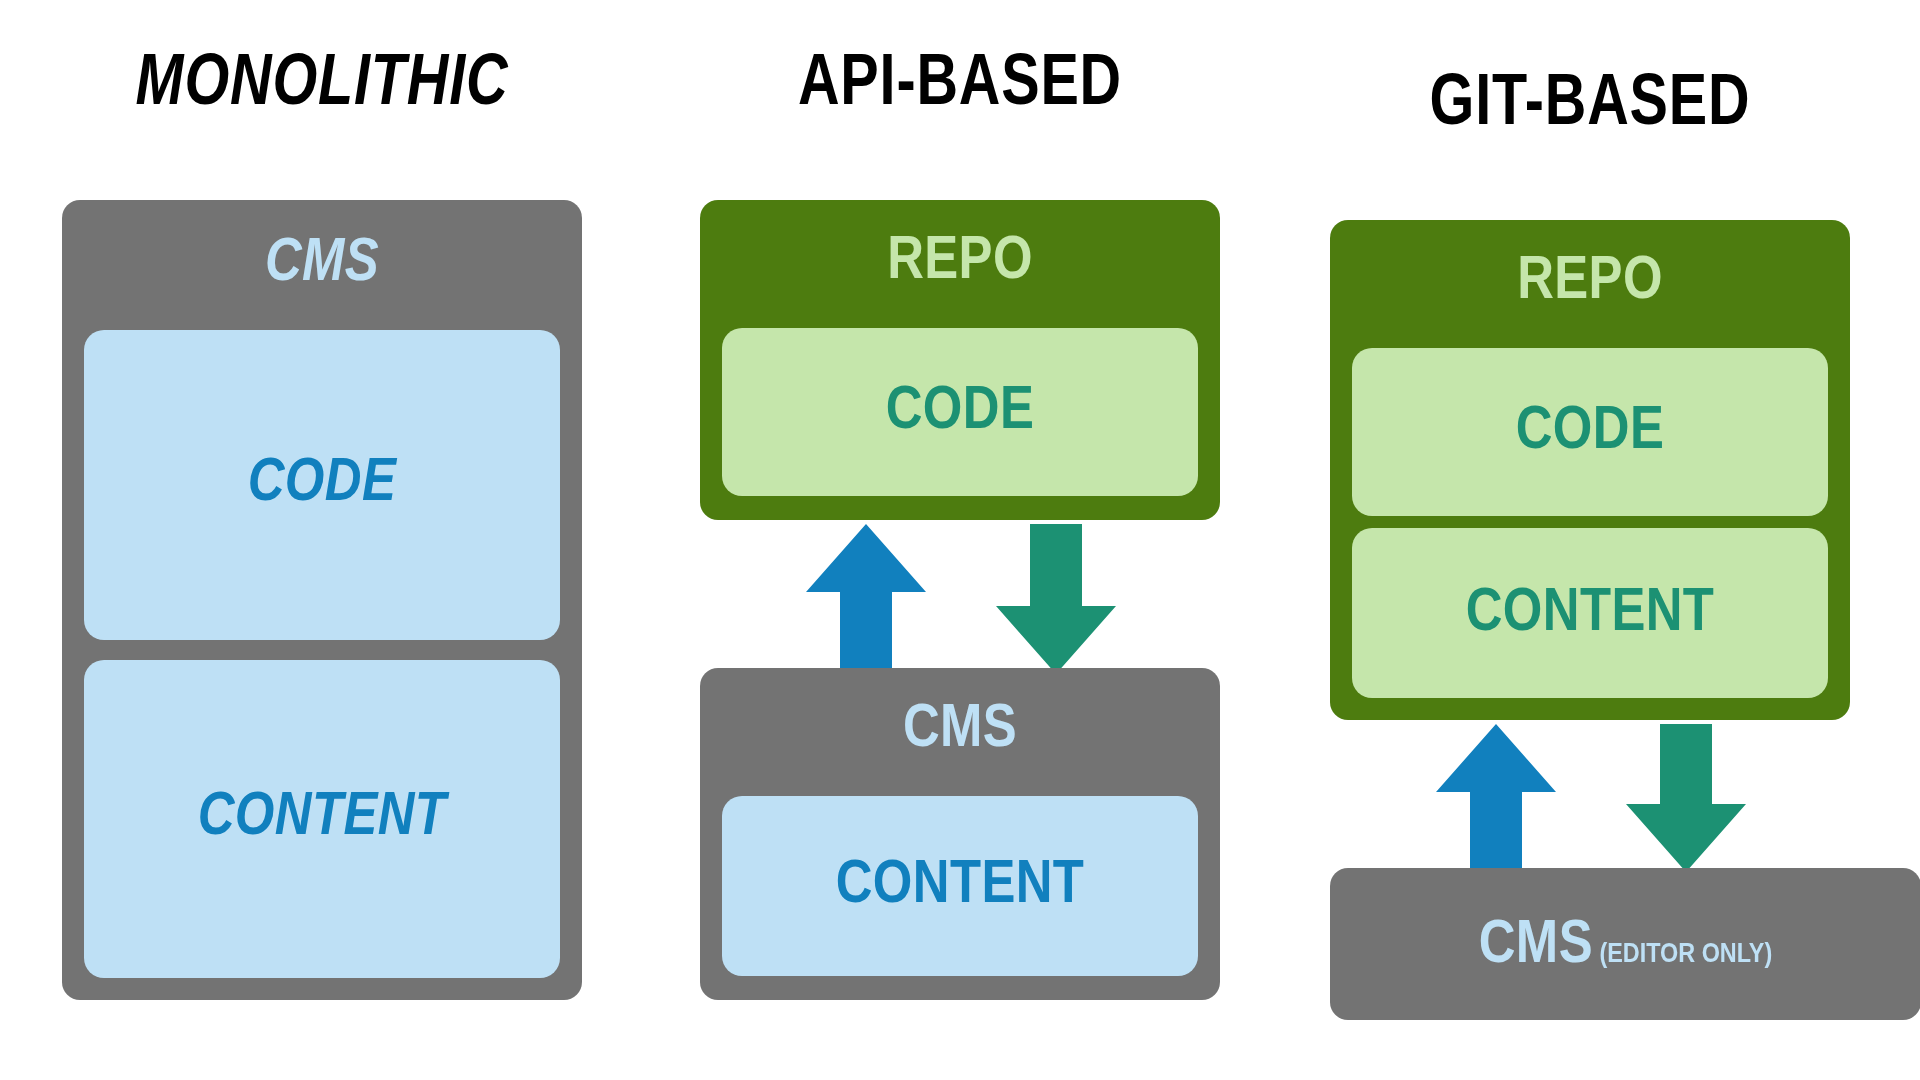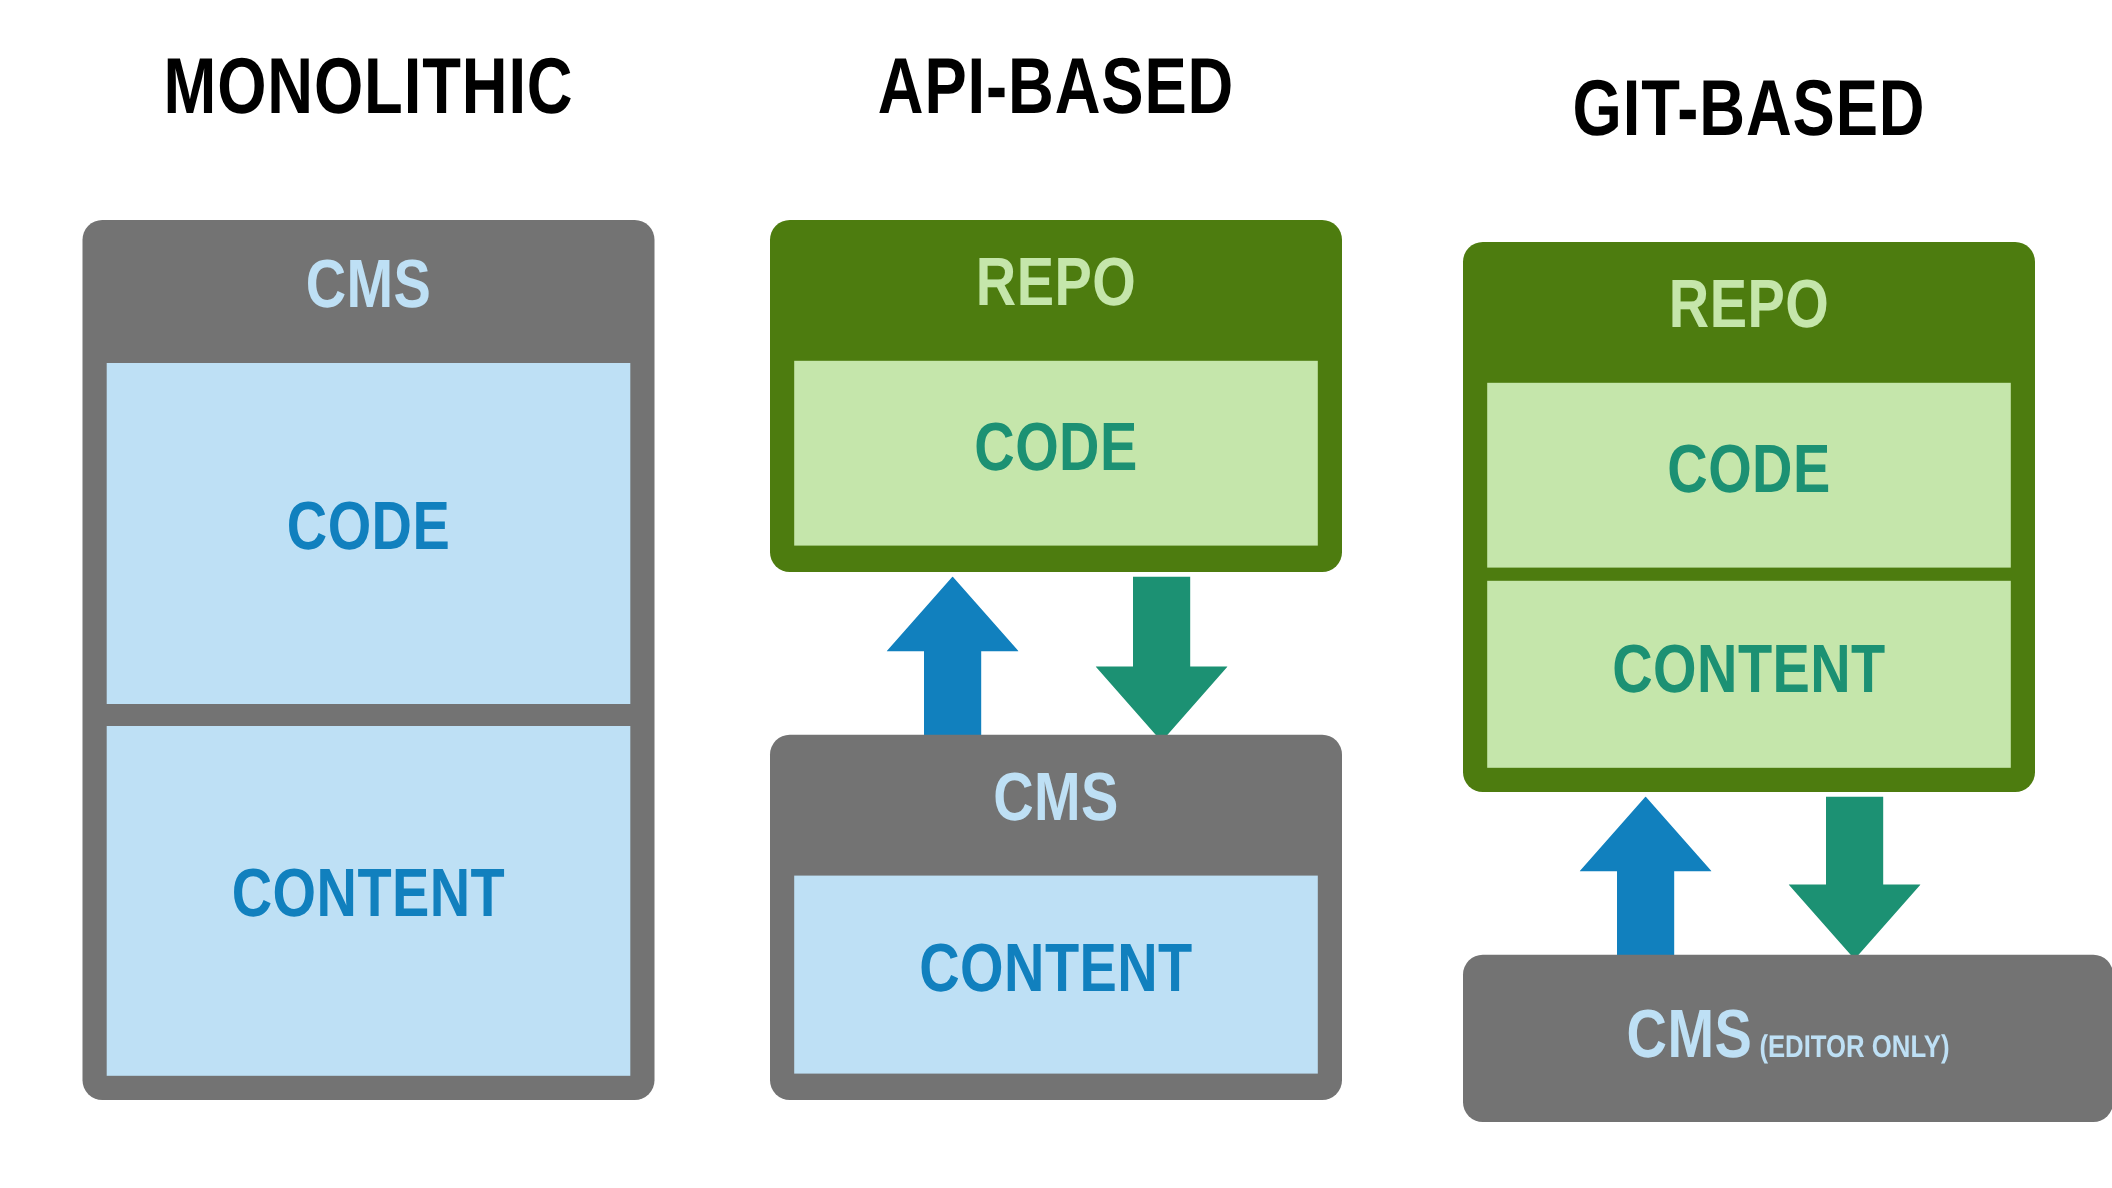--- a/index.html
+++ b/index.html
@@ -20,21 +20,21 @@
     height: 1080px;
     background: #ffffff;
   }
 
   .column {
     position: absolute;
     top: 0;
     width: 560px;
     height: 1080px;
   }
-  #col-monolithic { left: 55px; }
+  #col-monolithic { left: 42px; font-style: italic; }
   #col-api       { left: 680px; }
   #col-git       { left: 1310px; margin-top: 20px; }
 
   .col-title {
     position: absolute;
     top: 38px;
     left: 0;
     width: 560px;
     text-align: center;
     font-family: "Liberation Sans Narrow", "Liberation Sans", sans-serif;
@@ -51,21 +51,21 @@
   .outer-box {
     position: absolute;
     border-radius: 18px;
     box-sizing: border-box;
   }
   .outer-blue  { background: #737373; }
   .outer-green { background: #4d7c0f; text-decoration: underline; }
 
   .inner-box {
     position: absolute;
-    border-radius: 0;
+    border-radius: 20px;
     box-sizing: border-box;
   }
   .inner-blue  { background: #BEE0F5; }
   .inner-green { background: #C5E6AB; }
 
   .box-label {
     position: absolute;
     left: 0;
     width: 100%;
     text-align: center;

